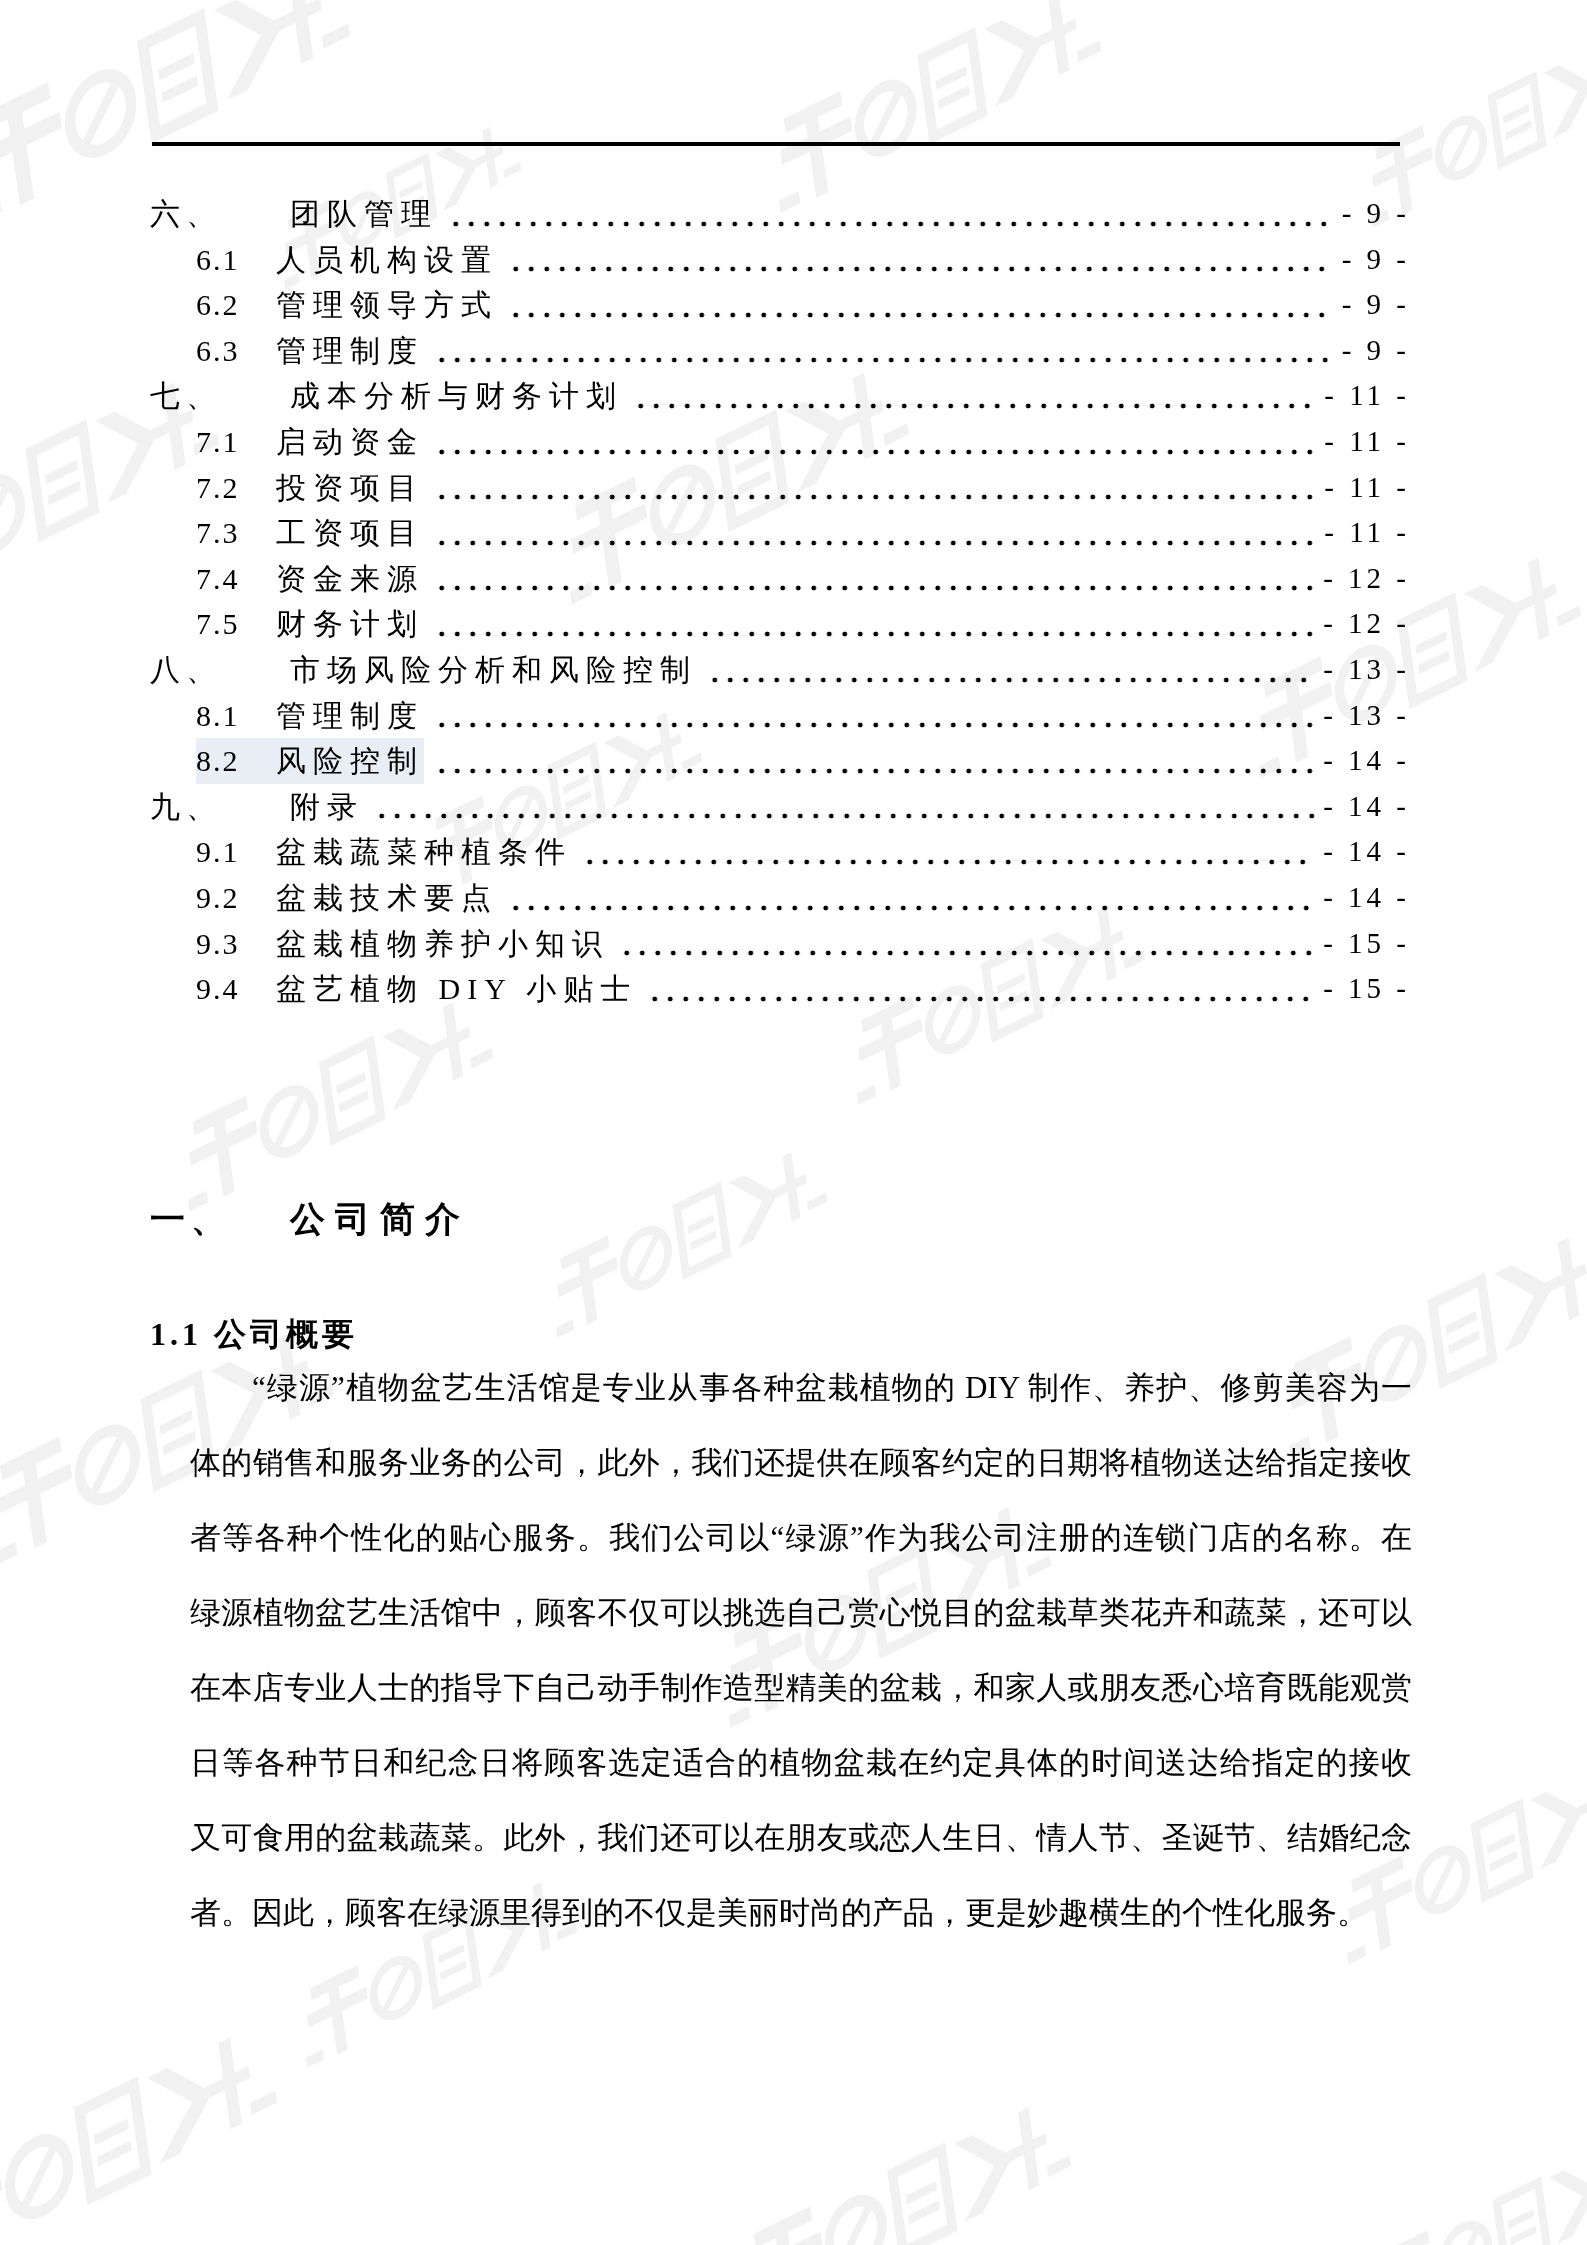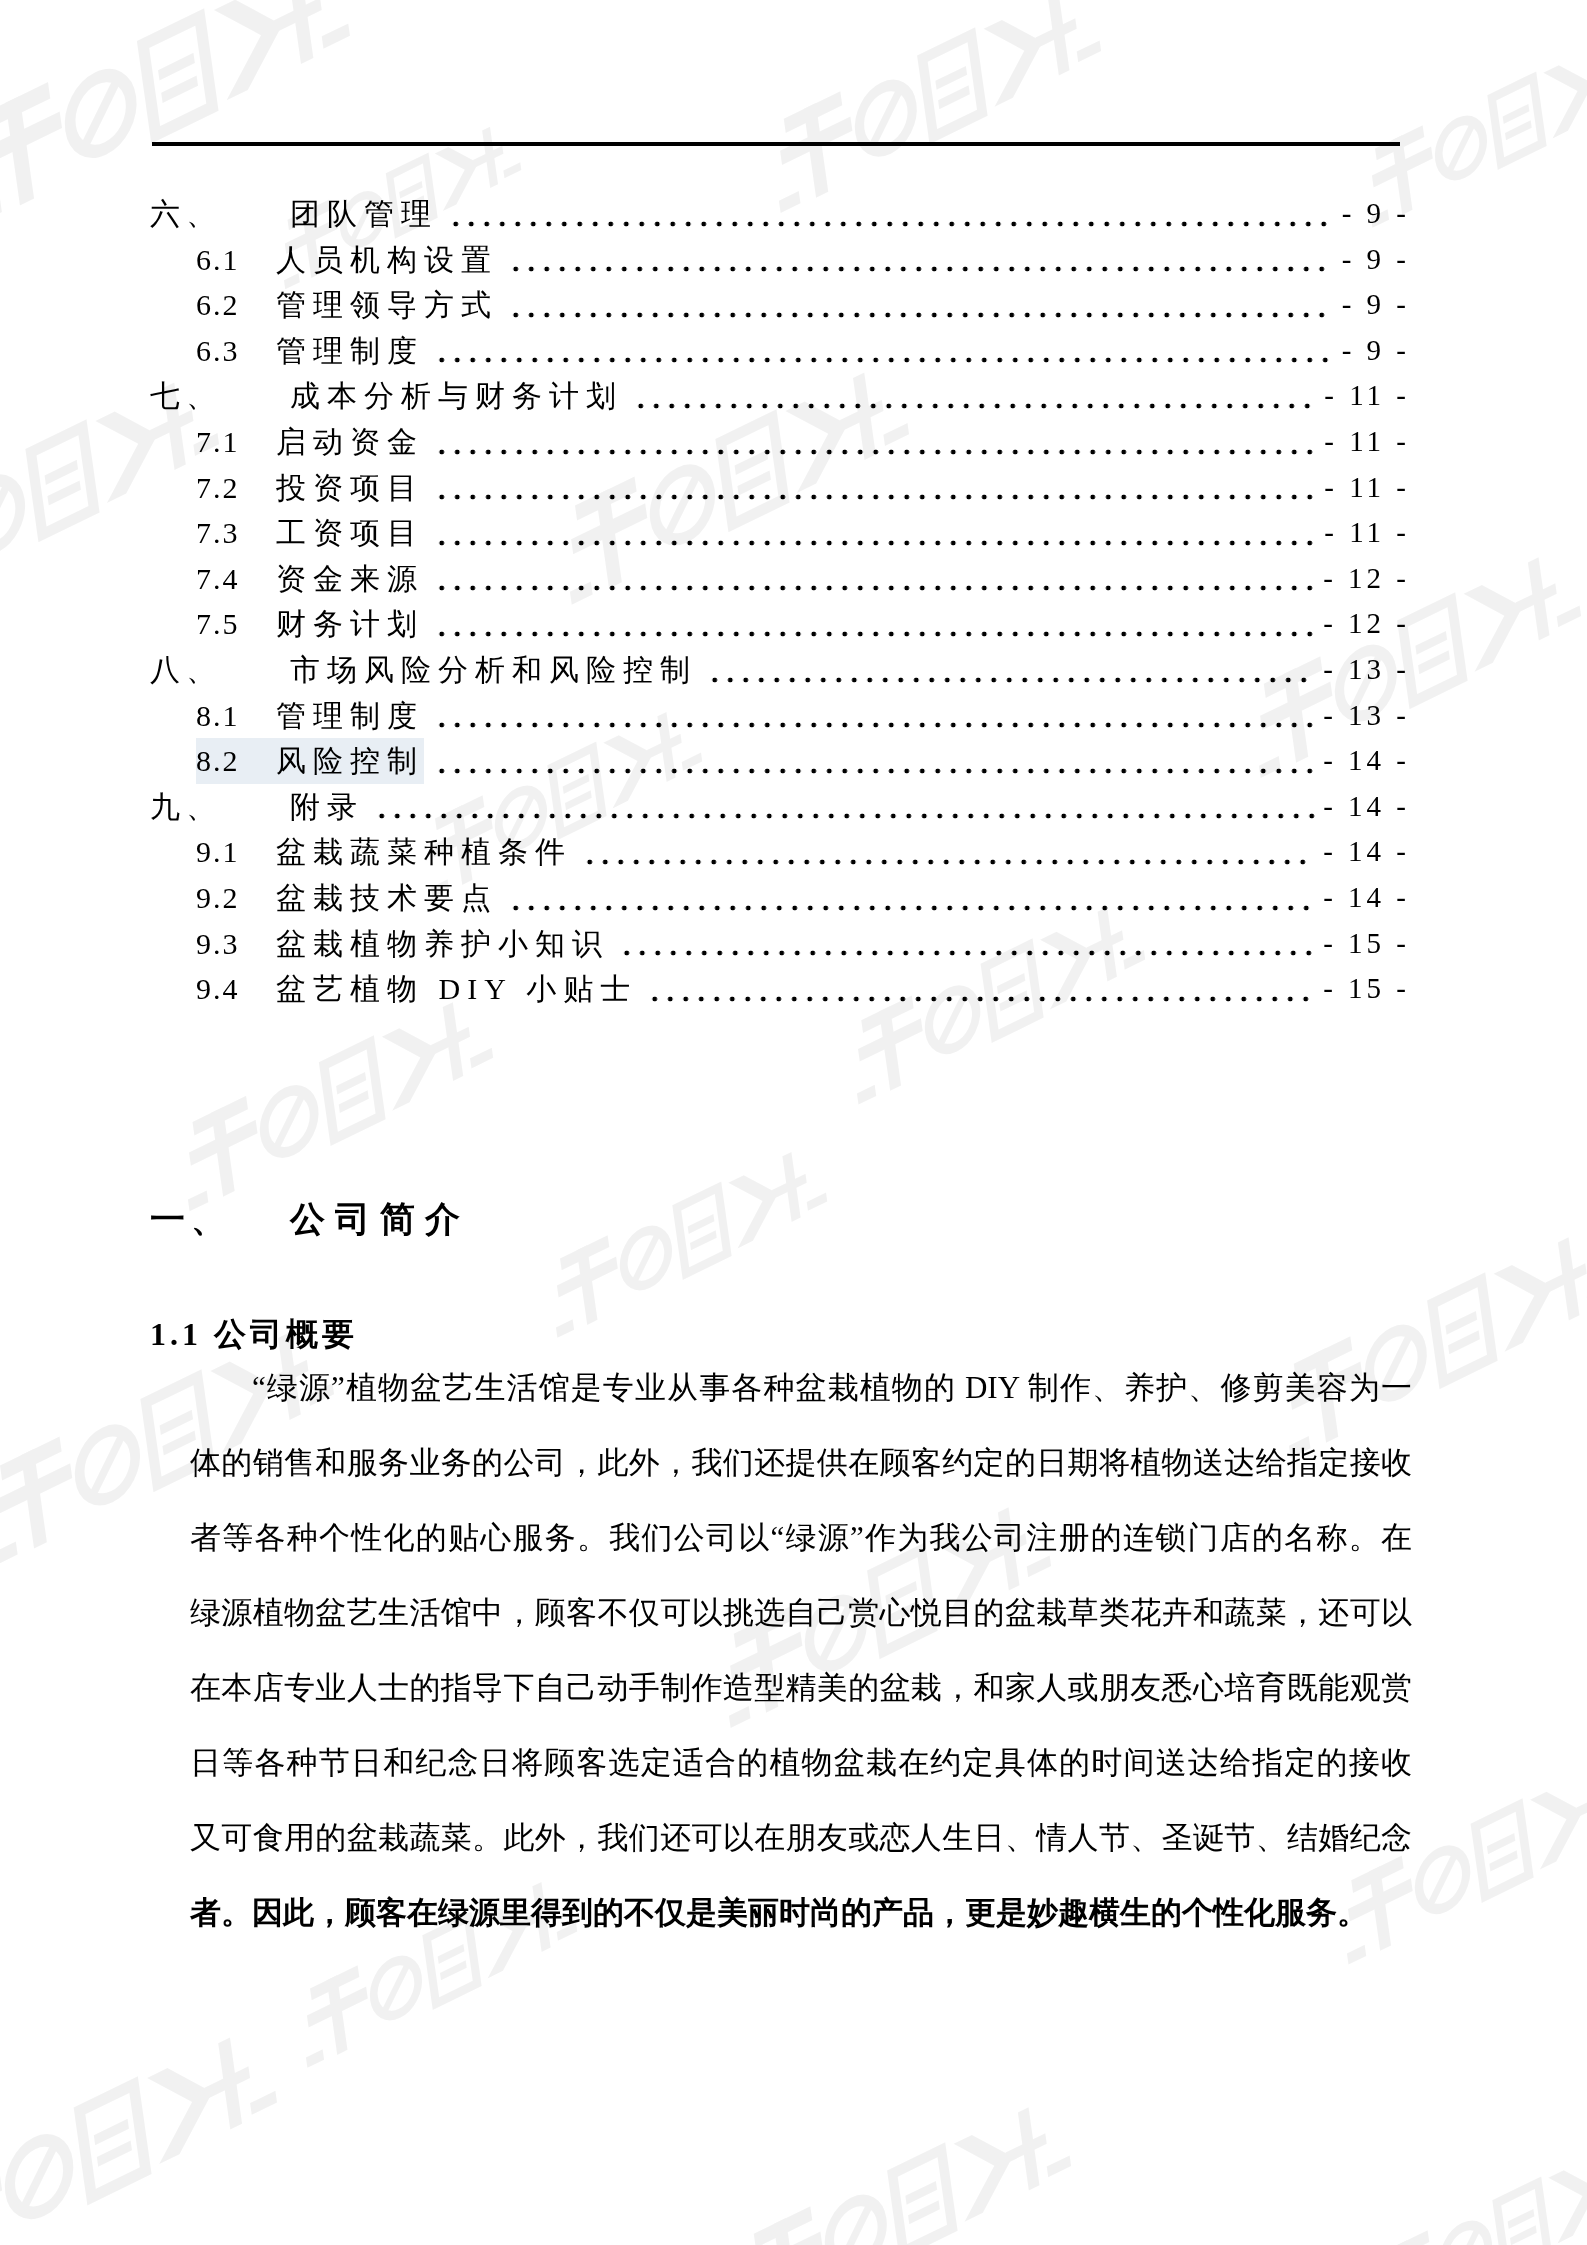--- a/index.html
+++ b/index.html
@@ -34,21 +34,21 @@
   
   .h1{position:absolute;left:150px;top:1198px;display:flex;font-weight:bold;font-size:35px;line-height:44px;}
   .h1 .h1-num{width:140px;letter-spacing:6px;}
   .h1 .h1-title{letter-spacing:10px;}
   .h2{position:absolute;left:150px;top:1280px;font-weight:bold;font-size:32px;line-height:42px;letter-spacing:4px;margin-top:33px;}
 
   
   .bodytext{position:absolute;left:150px;top:1350px;width:1262px;font-size:31px;}
   .bline{height:75px;line-height:75px;text-align:justify;text-align-last:justify;white-space:normal;margin-left:40px;}
   .bline.first{text-indent:62px;}
-  .bline.last{text-align-last:left;font-weight:bold;}
+  .bline.last{text-align-last:left;}
 </style>
 </head>
 <body>
 
 <div class="header-rule"></div>
 
 <div class="toc" id="toc">
     <div class="toc-row lvl1">
       <span class="t-label">
         <span class="t-num">六、</span>

